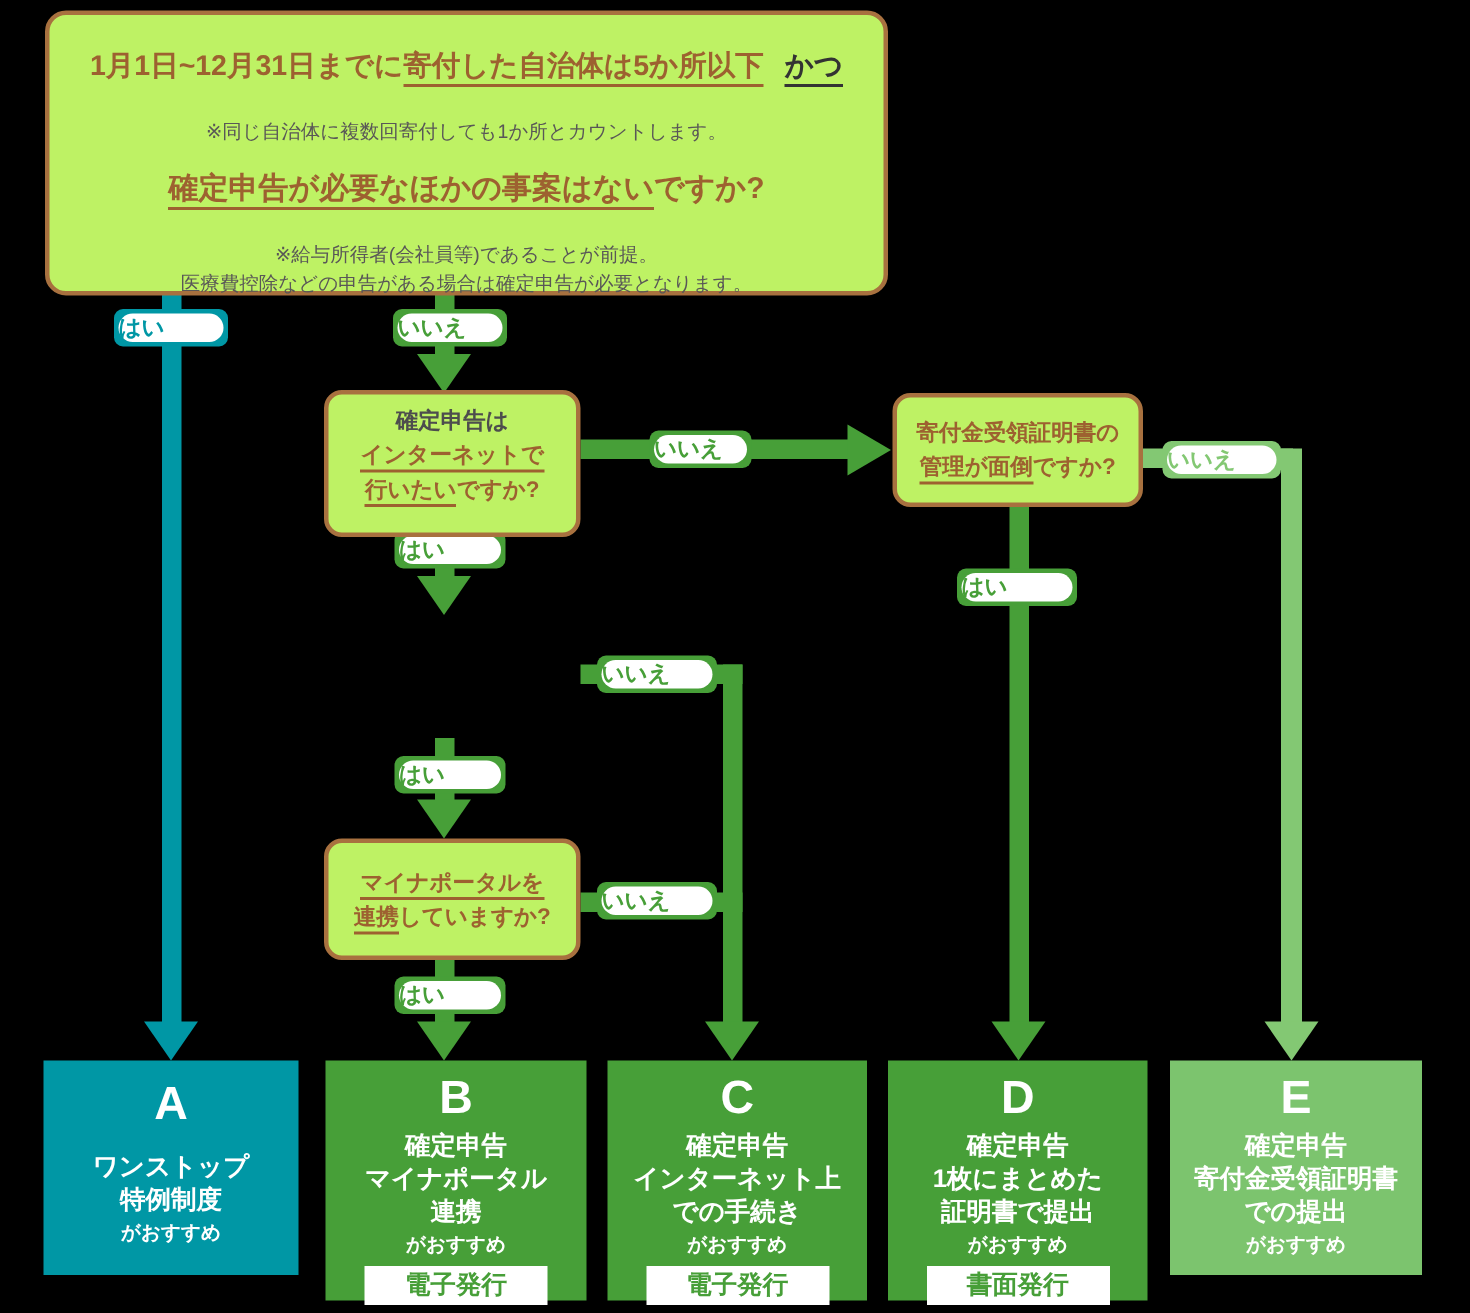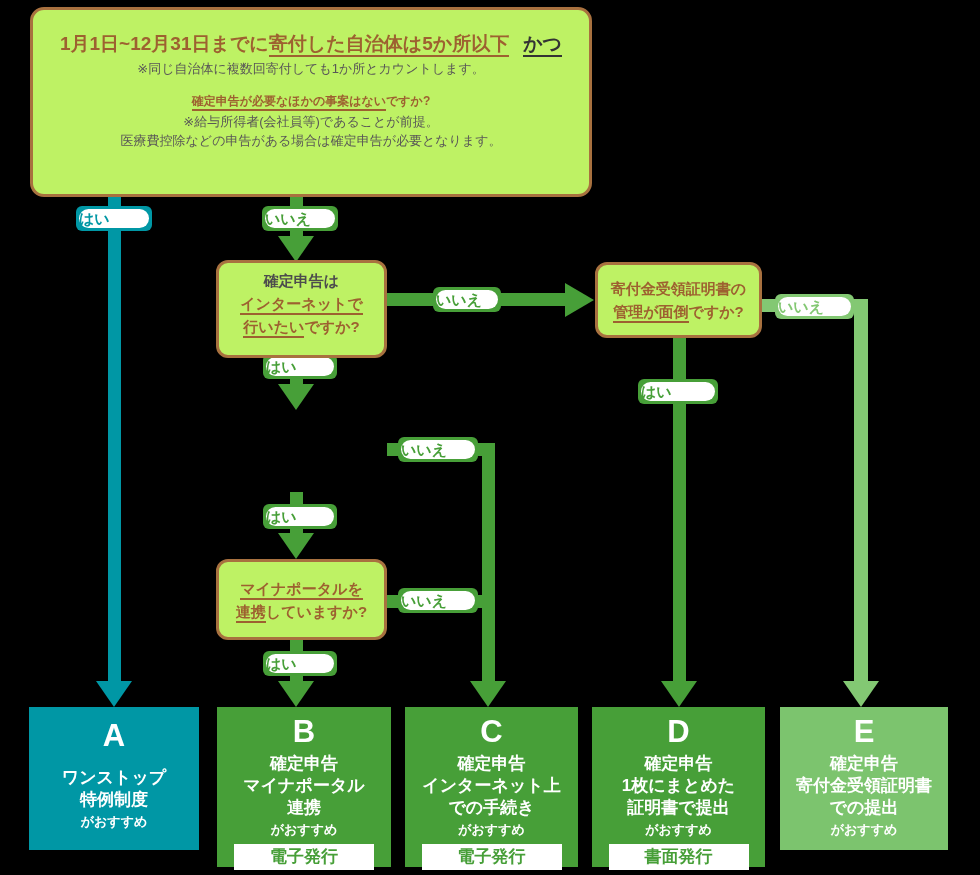--- a/index.html
+++ b/index.html
@@ -44,34 +44,34 @@
   .qbox{position:absolute;background:#bef264;border:3px solid var(--brown);
     border-radius:12px;text-align:center;color:var(--brown-text);font-weight:bold;}
   .qbox .qline{font-size:15px;line-height:23px;white-space:nowrap;}
   .qbox .gray-line{color:var(--dark);}
   .u{border-bottom:2px solid var(--brown-text);padding-bottom:1px;}
 
   
   .top-box{left:30px;top:7px;width:562px;height:190px;border-radius:14px;padding-top:21px;}
   .top-box .t1{font-size:19px;color:var(--brown-text);white-space:nowrap;}
   .top-box .katsu{color:#333;border-bottom:2px solid #333;margin-left:14px;padding-bottom:1px;}
-  .top-box .note{font-size:13px;font-weight:normal;color:var(--gray);margin-top:2px;line-height:19px;text-align:center;}
-  .top-box .t2{font-size:12px;color:var(--brown-text);margin-top:15px;white-space:nowrap;}
+  .top-box .note{font-size:13px;font-weight:normal;color:var(--gray);margin-top:21px;line-height:19px;text-align:center;}
+  .top-box .t2{font-size:20px;color:var(--brown-text);margin-top:15px;white-space:nowrap;}
 
   
   .result{position:absolute;text-align:center;color:#fff;top:707px;}
   .result.teal-box{background:var(--teal);}
   .result.green-box{background:var(--green);}
   .result.lgreen-box{background:var(--lgreen-box);}
   .result .letter{font-size:31px;font-weight:bold;line-height:34px;margin-top:8px;}
   .result .rlines{margin-top:4px;}
   .result .rline{font-size:17px;font-weight:bold;line-height:22px;white-space:nowrap;}
   .result .suffix{font-size:13px;font-weight:bold;line-height:16px;margin-top:3px;}
   .result .badge{background:#fff;color:var(--green);font-size:17px;font-weight:bold;
-    line-height:22px;width:140px;margin:6px auto 0;padding:2px 0;}
+    line-height:22px;width:122px;margin:6px auto 0;padding:2px 0;}
   .result.res-a .letter{margin-top:12px;}
   .result.res-a .rlines{margin-top:14px;}
 </style>
 </head>
 <body>
 
 <div class="stage">
 
   <div class="line teal" style="left:108px;top:196px;width:13px;height:487px;"></div>
   <div class="arrow-down teal" style="left:96px;top:681px;"></div>

